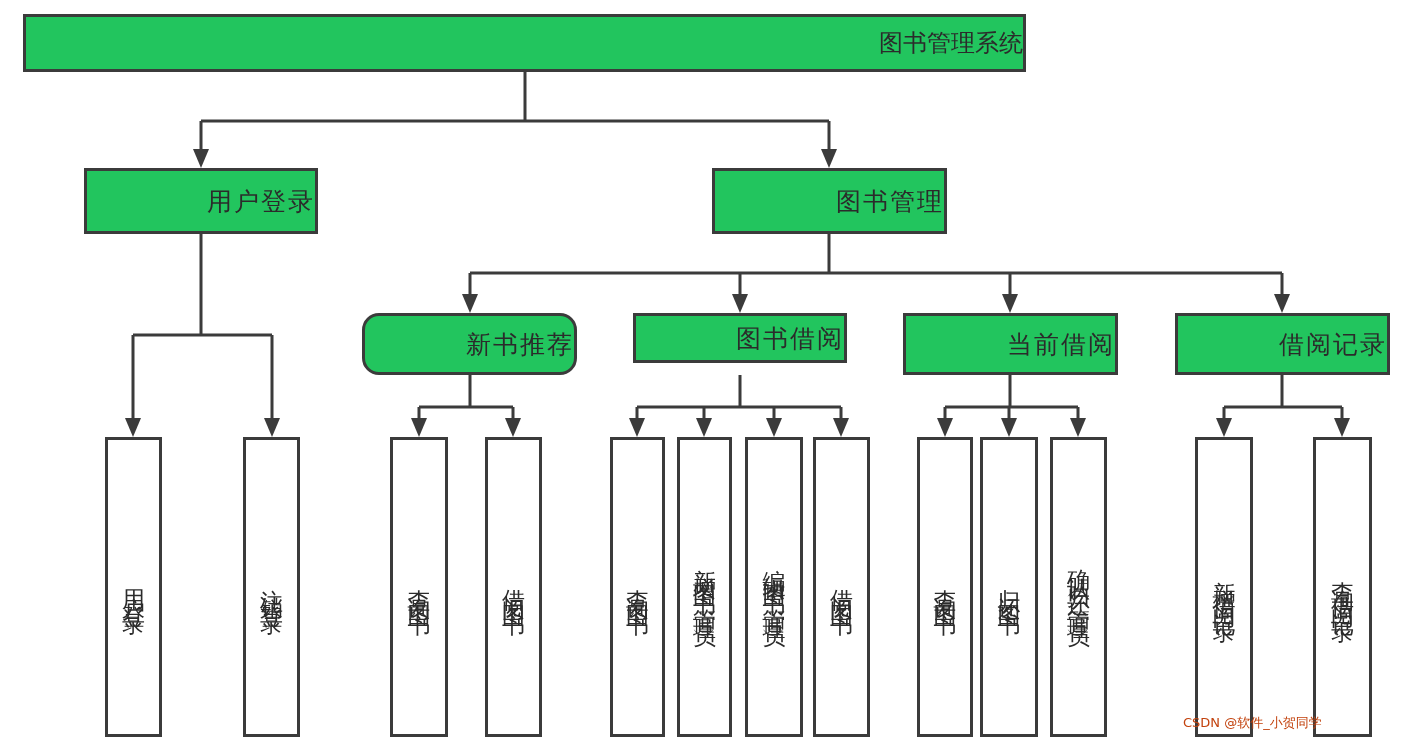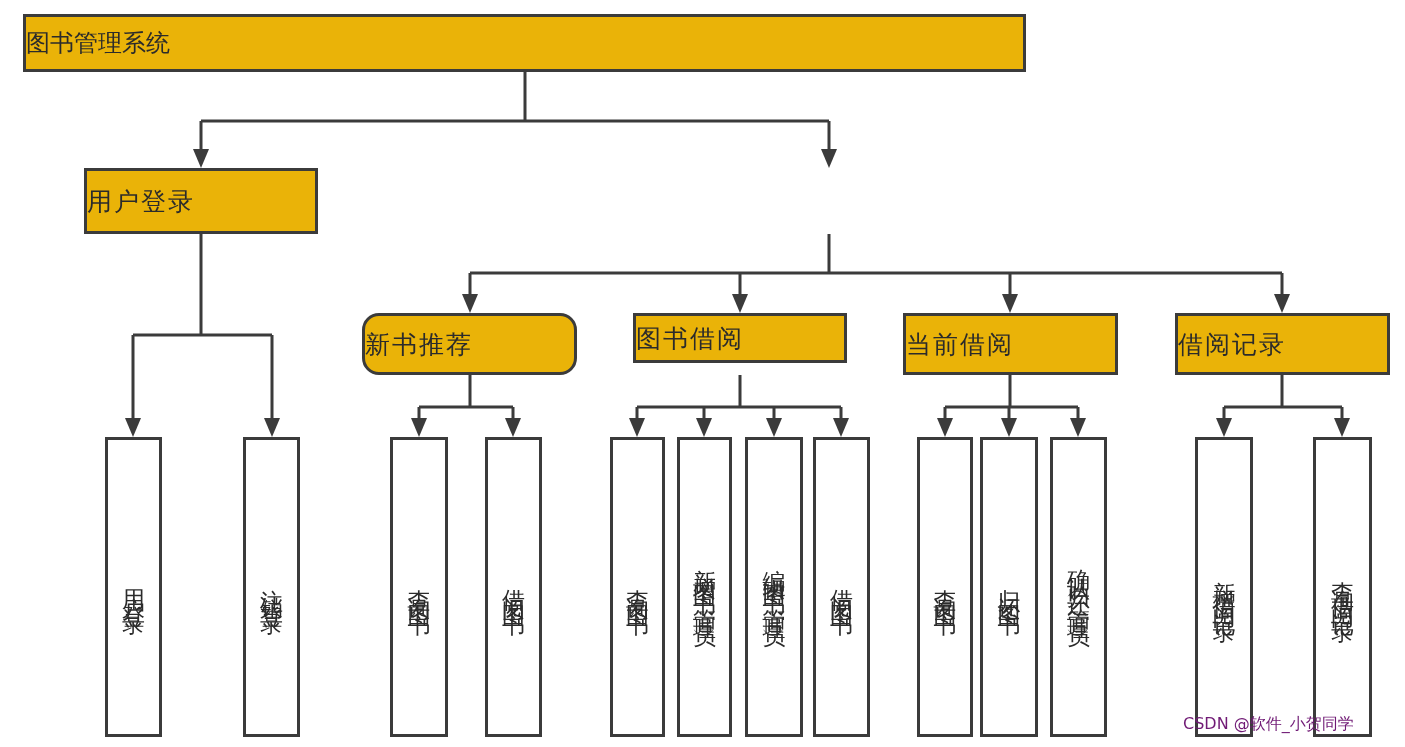--- a/index.html
+++ b/index.html
@@ -23,24 +23,24 @@
   svg.connectors {
     position: absolute;
     left: 0; top: 0;
     width: 1405px; height: 747px;
     z-index: 1;
   }
   .node {
     position: absolute;
     box-sizing: border-box;
     border: 3px solid #3b3b3b;
-    background: #eab308;
+    background: #22c55e;
     display: flex;
     align-items: center;
-    justify-content: flex-start;
+    justify-content: flex-end;
     z-index: 2;
   }
   .node.h-label {
     font-size: 25px;
     letter-spacing: 2px;
     white-space: nowrap;
   }
   .node.root-box {
     font-size: 24px;
   }
@@ -60,22 +60,22 @@
     writing-mode: vertical-rl;
     font-size: 23px;
     letter-spacing: 8px;
     line-height: 1;
     white-space: nowrap;
   }
   .watermark {
     position: absolute;
     left: 1183px;
     top: 714px;
-    font-size: 16px;
-    color: #701a75;
+    font-size: 13px;
+    color: #c2410c;
     white-space: nowrap;
     z-index: 5;
   }
 </style>
 </head>
 <body>
 
 <div id="stage">
 
   <svg class="connectors" viewBox="0 0 1405 747" xmlns="http://www.w3.org/2000/svg">
@@ -117,20 +117,23 @@
       <path d="M1334,418 L1350,418 L1342,437 Z"></path>
     </g>
   </svg>
 
   <div class="node root-box" style="left:23px; top:14px; width:1003px; height:58px;">
     <span>图书管理系统</span>
   </div>
 
   <div class="node h-label" style="left:84px; top:168px; width:234px; height:66px;">
     <span>用户登录</span>
+  </div>
+  <div class="node h-label" style="left:712px; top:168px; width:235px; height:66px;">
+    <span>图书管理</span>
   </div>
 
   <div class="node h-label" style="left:362px; top:313px; width:215px; height:62px;border-radius:17px;">
     <span>新书推荐</span>
   </div>
   <div class="node h-label" style="left:633px; top:313px; width:214px; height:50px;">
     <span>图书借阅</span>
   </div>
   <div class="node h-label" style="left:903px; top:313px; width:215px; height:62px;">
     <span>当前借阅</span>

